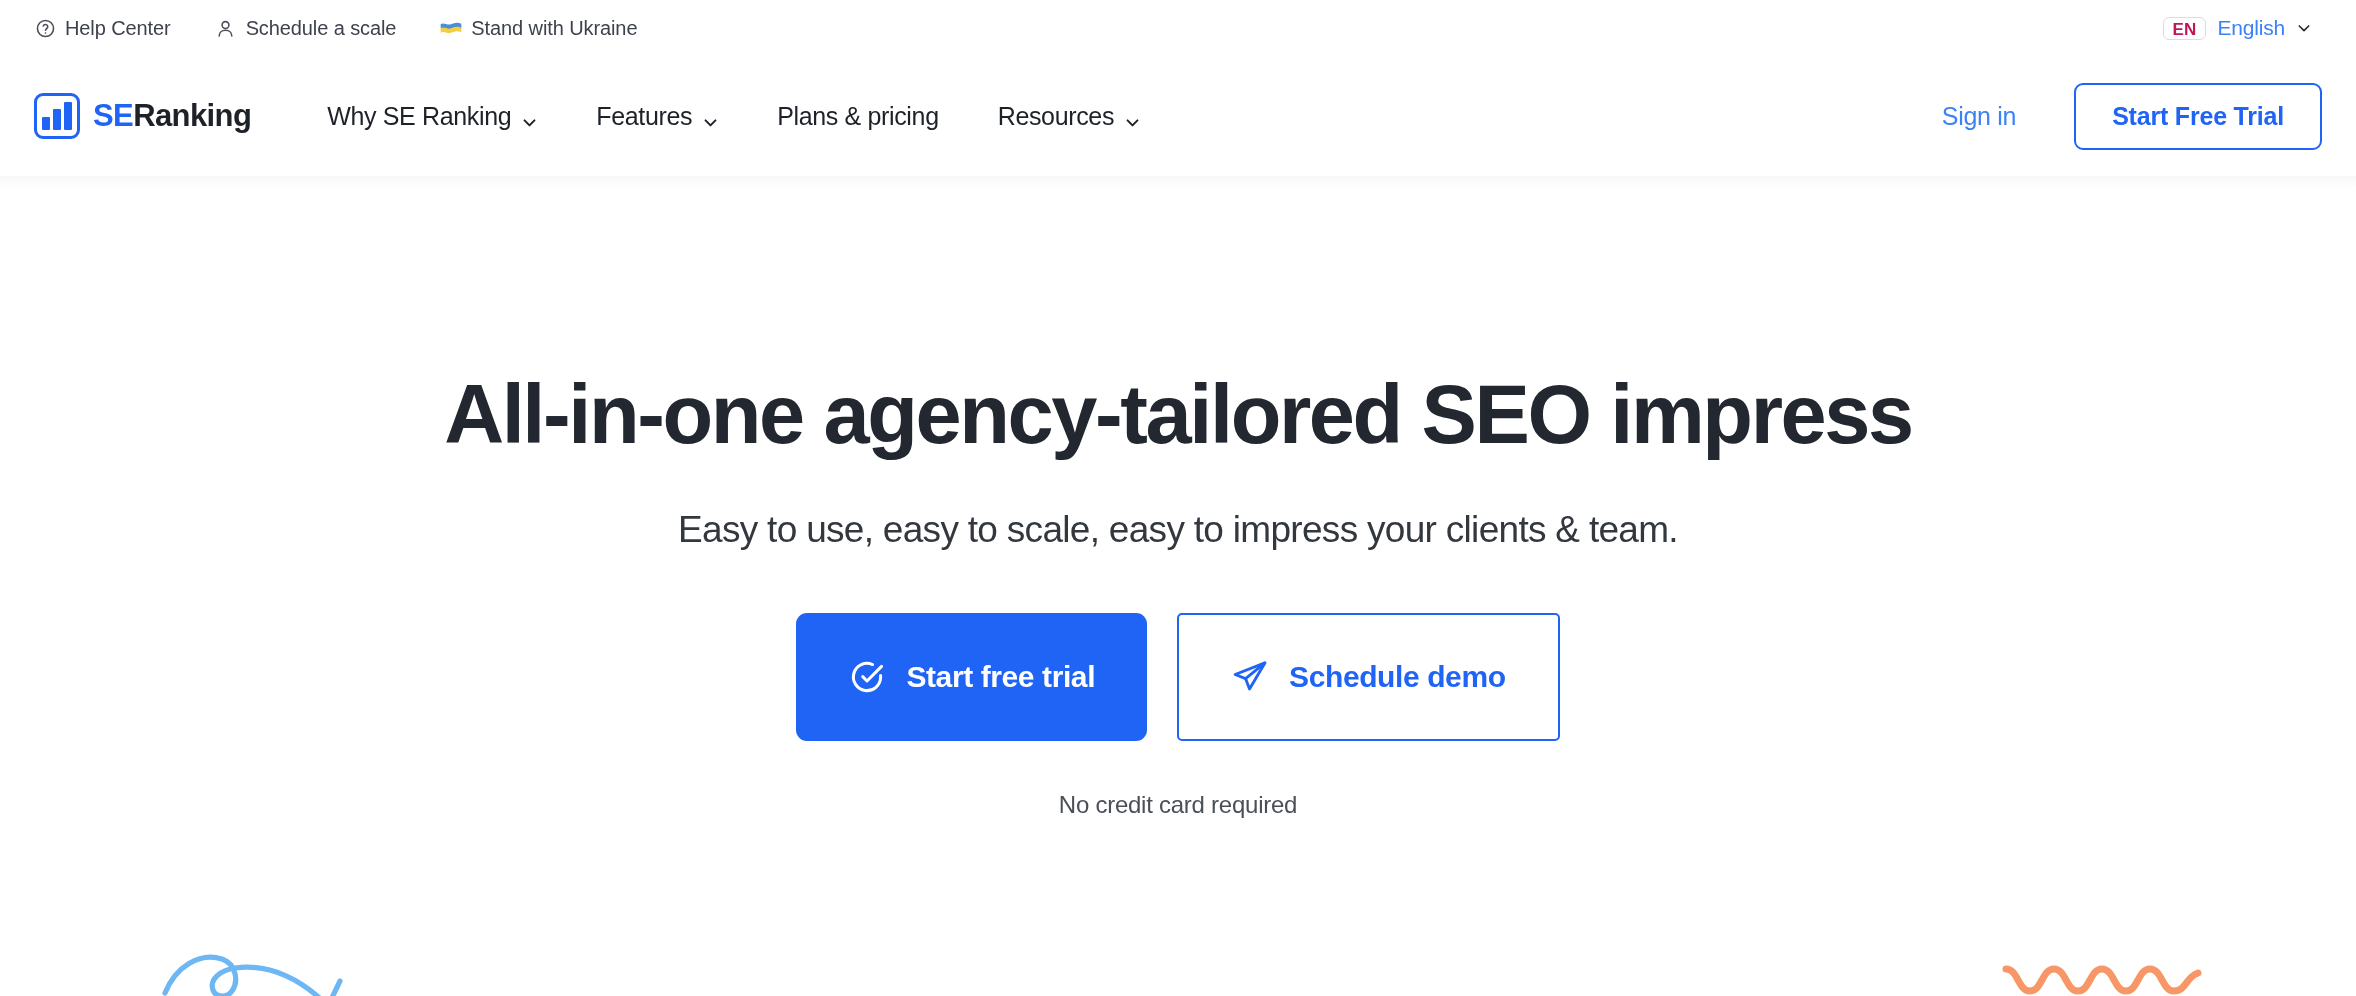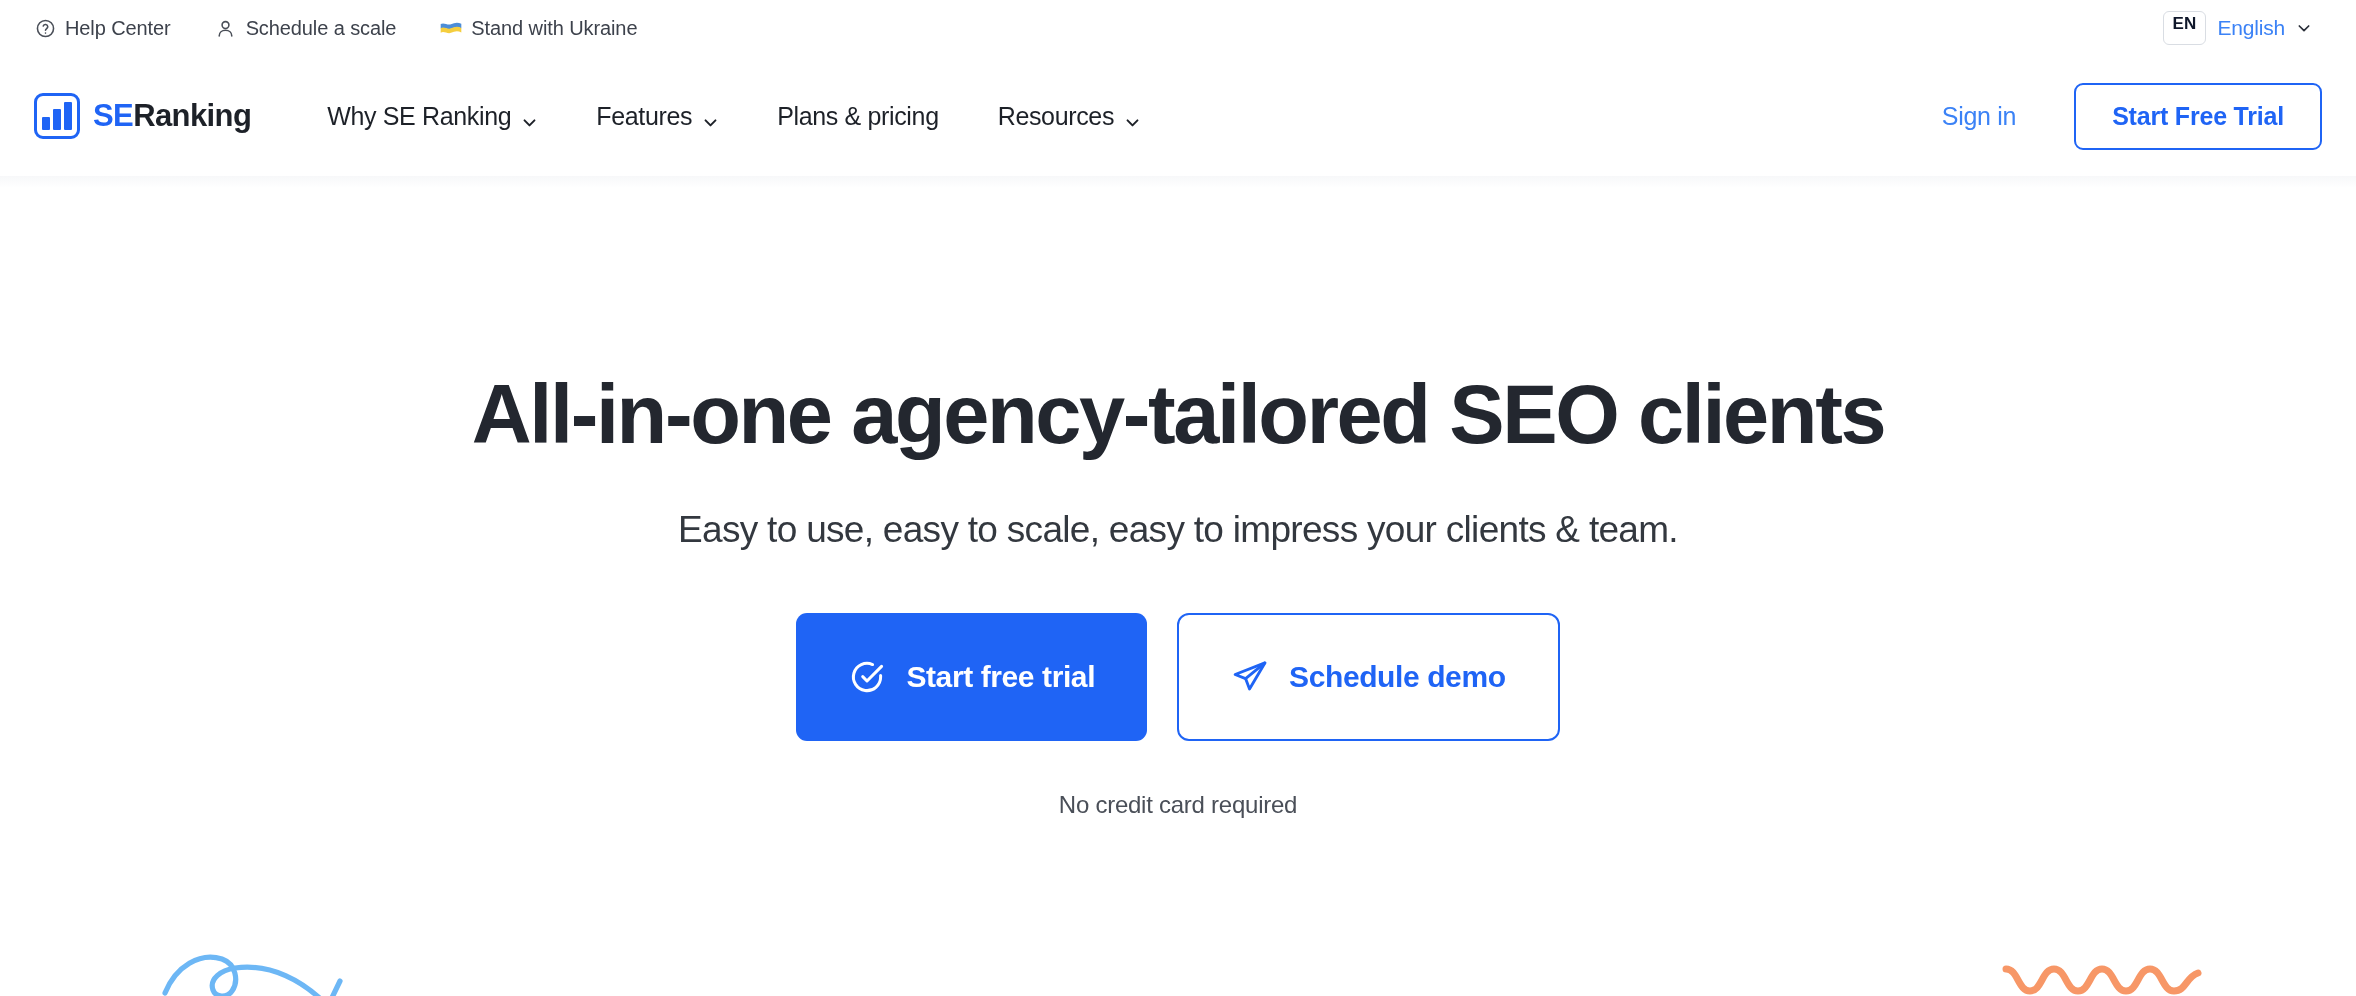--- a/index.html
+++ b/index.html
@@ -54,22 +54,22 @@
     display: flex;
     align-items: center;
     gap: 12px;
   }
 
   .lang-badge {
     border: 1.5px solid #d9dde3;
     border-radius: 6px;
     font-size: 17px;
     font-weight: 700;
-    color: #0f172a;
-    padding: 3px 8px 12px;
+    color: #be185d;
+    padding: 3px 8px 1px;
     line-height: 1;
     letter-spacing: 0.2px;
     cursor: pointer;
   }
 
   .lang-name {
     font-size: 21px;
     color: #3b82f6;
     letter-spacing: -0.2px;
     cursor: pointer;
@@ -244,21 +244,21 @@
     gap: 20px;
     cursor: pointer;
     letter-spacing: -0.4px;
     white-space: nowrap;
     font-family: "Liberation Sans", sans-serif;
   }
 
   .btn-secondary {
     background: #ffffff;
     border: 2px solid #1f64f5;
-    border-radius: 12px;
+    border-radius: 5px;
     color: #1f64f5;
     font-size: 30px;
     font-weight: 700;
     height: 128px;
     padding: 0 52px;
     display: flex;
     align-items: center;
     gap: 20px;
     cursor: pointer;
     letter-spacing: -0.4px;
@@ -381,21 +381,21 @@
   </nav>
 
   <div class="header-right">
     <span class="signin">Sign in</span>
     <button class="trial-btn">Start Free Trial</button>
   </div>
 </div>
 
 <div class="hero">
 
-  <h1 class="hero-title">All-in-one agency-tailored SEO clients</h1>
+  <h1 class="hero-title">All-in-one agency-tailored SEO impress</h1>
 
   <p class="hero-sub">Easy to use, easy to scale, easy to impress your clients &amp; team.</p>
 
   <div class="cta-row">
 
     <button class="btn-primary">
       <span class="btn-icon">
         <svg width="38" height="38" viewBox="0 0 24 24" fill="none" stroke="#ffffff" stroke-width="1.9" stroke-linecap="round" stroke-linejoin="round">
           <path d="M20.6 11.1V12a8.6 8.6 0 1 1-5.1-7.86"></path>
           <polyline points="21.2,5.3 12,14.5 9.3,11.8"></polyline>

